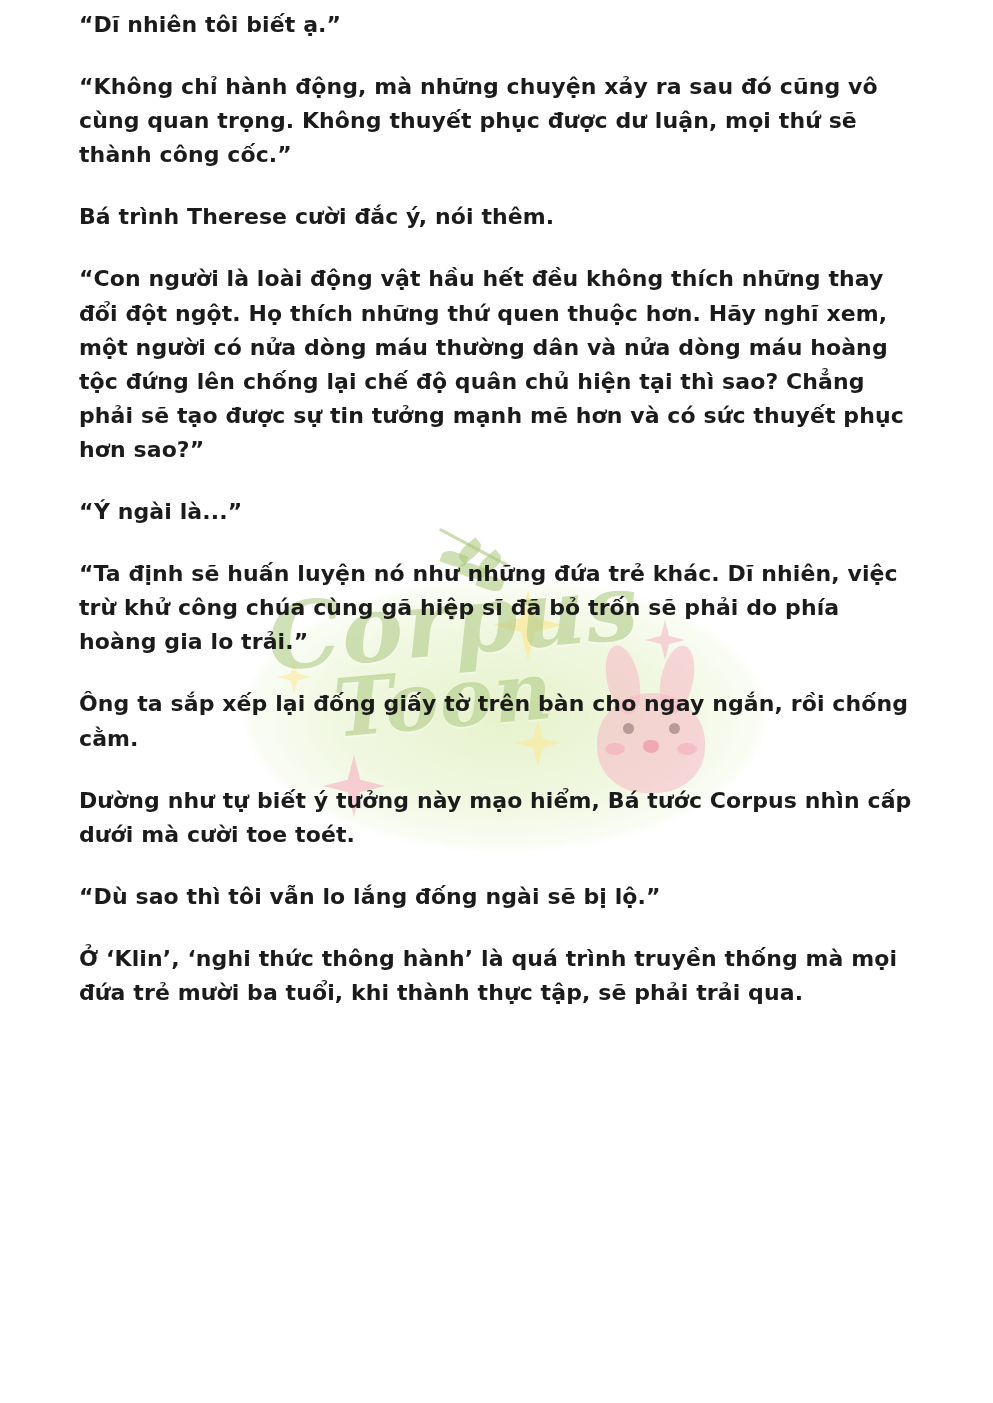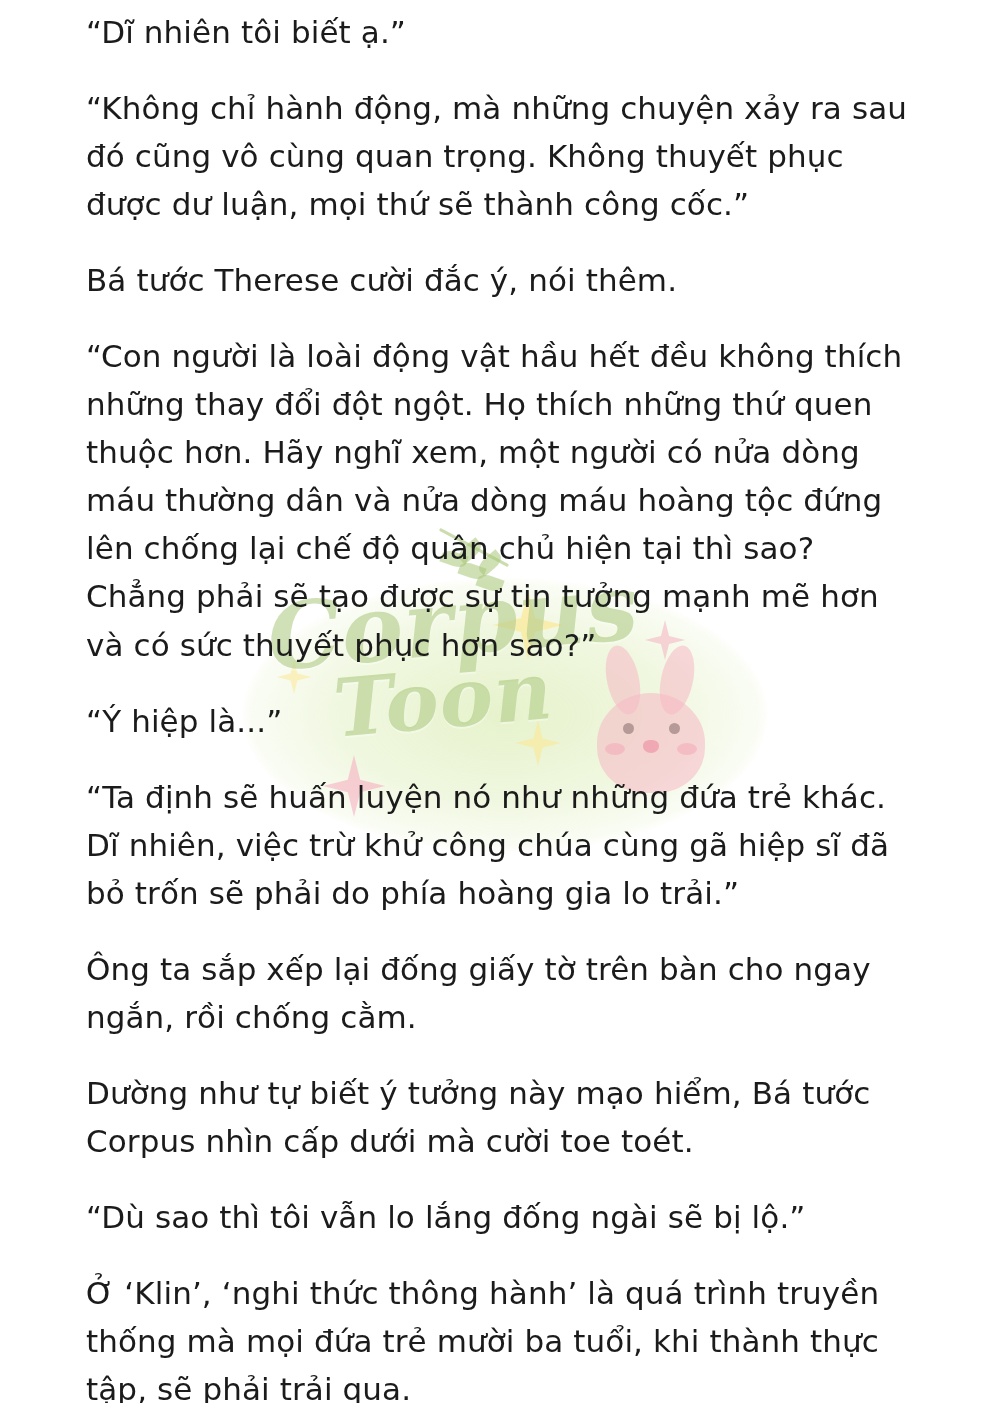--- a/index.html
+++ b/index.html
@@ -18,26 +18,26 @@
     overflow: hidden;
     box-sizing: border-box;
   }
   .content {
     position: relative;
     z-index: 3;
     padding: 0 70px;
     box-sizing: border-box;
   }
   .para {
-    font-size: 31px;
+    font-size: 22px;
     line-height: 1.55;
     color: #1b1b1b;
-    margin: 0 0 28px 16px;
+    margin: 0 0 28px 9px;
     letter-spacing: 0.1px;
-    font-weight: 400;
+    font-weight: 700;
   }
   .para:first-child {
     padding-top: 8px;
   }
 
   
   .watermark {
     position: absolute;
     left: 0;
     top: 0;
@@ -221,23 +221,23 @@
       <div class="wm-text">
         <span class="l1">Corpus</span>
         <span class="l2">Toon</span>
       </div>
     </div>
   </div>
 
   <div class="content">
     <p class="para">“Dĩ nhiên tôi biết ạ.”</p>
     <p class="para">“Không chỉ hành động, mà những chuyện xảy ra sau đó cũng vô cùng quan trọng. Không thuyết phục được dư luận, mọi thứ sẽ thành công cốc.”</p>
-    <p class="para">Bá tước Therese cười đắc ý, nói thêm.</p>
+    <p class="para">Bá trình Therese cười đắc ý, nói thêm.</p>
     <p class="para">“Con người là loài động vật hầu hết đều không thích những thay đổi đột ngột. Họ thích những thứ quen thuộc hơn. Hãy nghĩ xem, một người có nửa dòng máu thường dân và nửa dòng máu hoàng tộc đứng lên chống lại chế độ quân chủ hiện tại thì sao? Chẳng phải sẽ tạo được sự tin tưởng mạnh mẽ hơn và có sức thuyết phục hơn sao?”</p>
-    <p class="para">“Ý hiệp là...”</p>
+    <p class="para">“Ý ngài là...”</p>
     <p class="para">“Ta định sẽ huấn luyện nó như những đứa trẻ khác. Dĩ nhiên, việc trừ khử công chúa cùng gã hiệp sĩ đã bỏ trốn sẽ phải do phía hoàng gia lo trải.”</p>
     <p class="para">Ông ta sắp xếp lại đống giấy tờ trên bàn cho ngay ngắn, rồi chống cằm.</p>
     <p class="para">Dường như tự biết ý tưởng này mạo hiểm, Bá tước Corpus nhìn cấp dưới mà cười toe toét.</p>
     <p class="para">“Dù sao thì tôi vẫn lo lắng đống ngài sẽ bị lộ.”</p>
     <p class="para">Ở ‘Klin’, ‘nghi thức thông hành’ là quá trình truyền thống mà mọi đứa trẻ mười ba tuổi, khi thành thực tập, sẽ phải trải qua.</p>
   </div>
 
 </div>
 
 </body></html>

